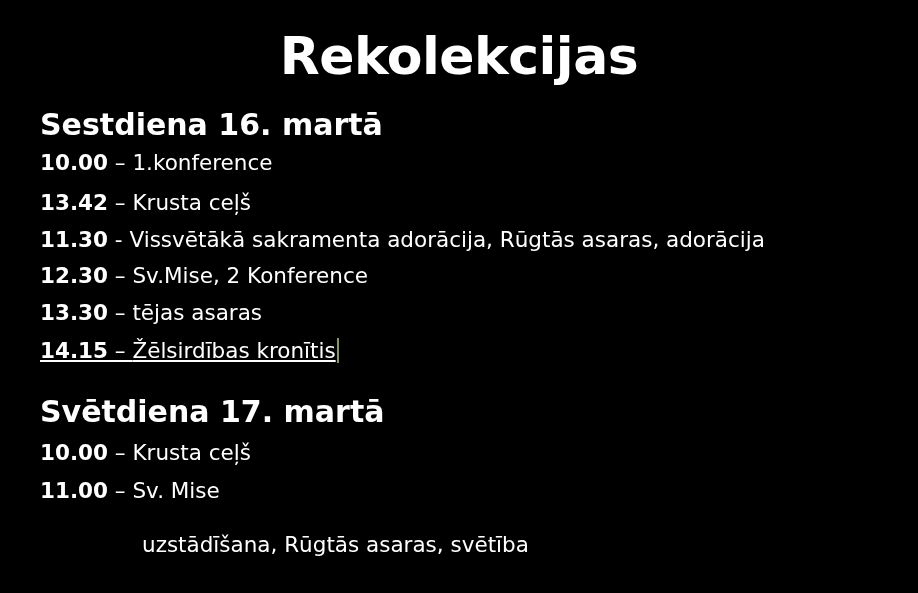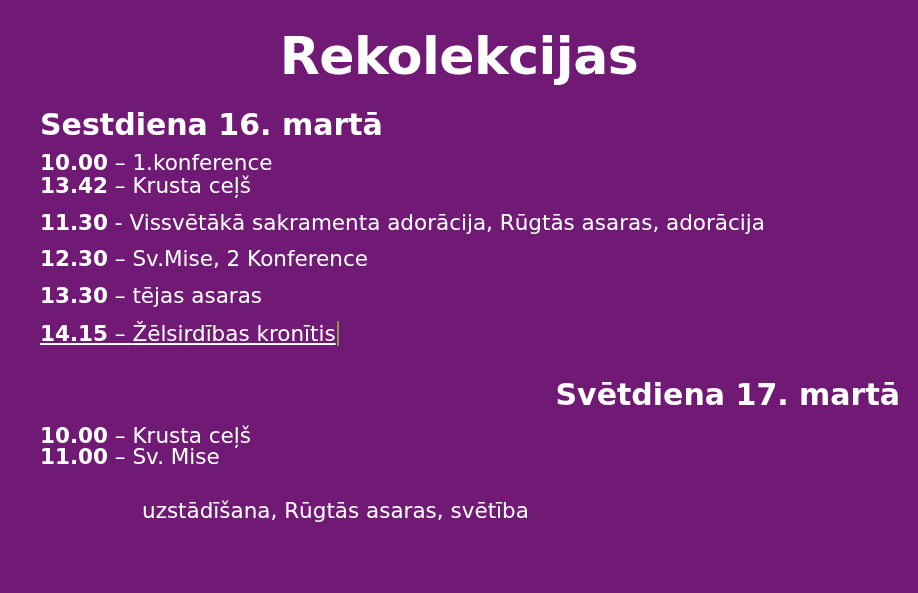--- a/index.html
+++ b/index.html
@@ -13,21 +13,21 @@
     background: #6b3399;
     font-family: "DejaVu Sans", sans-serif;
     color: #ffffff;
     -webkit-font-smoothing: antialiased;
   }
 
   .slide {
     position: relative;
     width: 918px;
     height: 593px;
-    background: #701a75;
+    background: #000000;
     box-sizing: border-box;
   }
 
   
   .slide-title {
     position: absolute;
     left: 0;
     top: 28px;
     width: 918px;
     text-align: center;
@@ -65,30 +65,29 @@
     white-space: nowrap;
     position: relative;
   }
 
   .schedule-line .time {
     font-weight: bold;
   }
 
   
   .list-sat .schedule-line { margin-bottom: 15px; }
-  .list-sat .schedule-line:nth-child(1) { margin-bottom: 2px; }
+  .list-sat .schedule-line:nth-child(1) { margin-bottom: 19px; }
   .list-sat .schedule-line:last-child { margin-bottom: 4px; text-decoration: underline; }
 
   
   .day-heading.second {
     margin: 32px 0 12px 0;
-    text-align: right;
   }
 
-  .list-sun .schedule-line { }
+  .list-sun .schedule-line { margin-bottom: 17px; }
   .list-sun .schedule-line:last-child { margin-bottom: 16px; }
 
   .continuation {
     font-size: 21.5px;
     line-height: 1.0;
     color: #ffffff;
     white-space: nowrap;
     padding-left: 102px;
     margin-top: 32px;
   }

